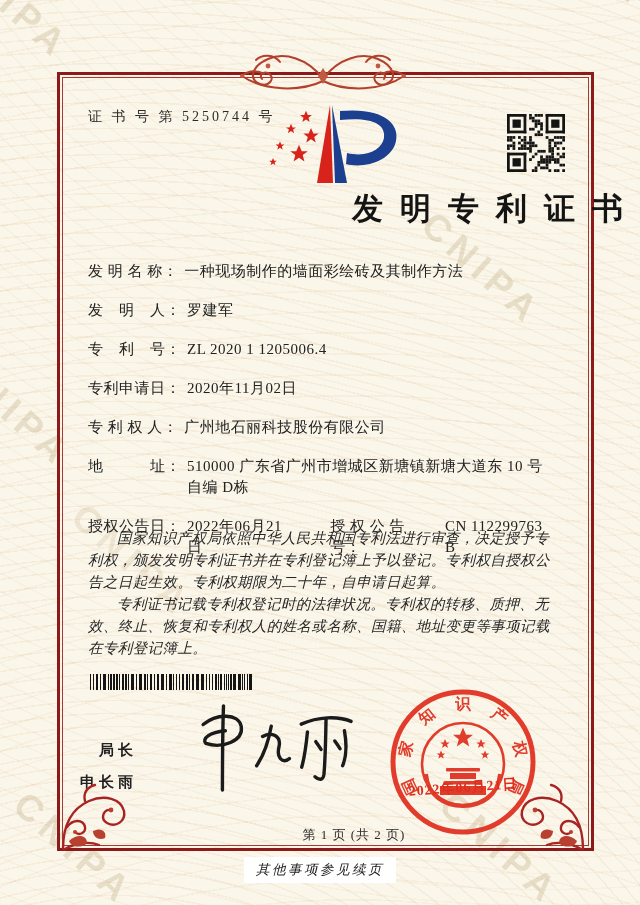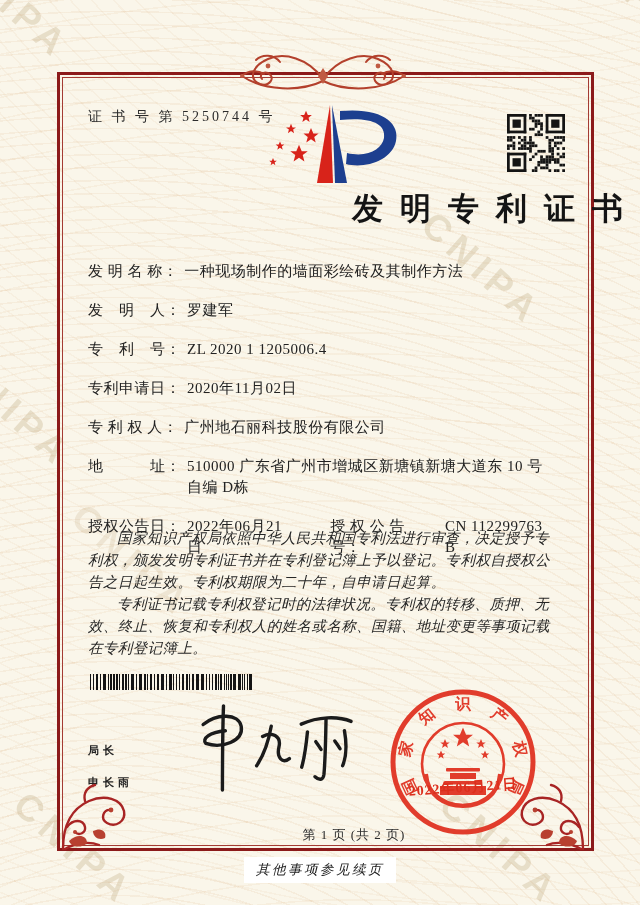--- a/index.html
+++ b/index.html
@@ -76,23 +76,23 @@
   .frow-double{display:flex;margin-bottom:8px;line-height:21px;}
   .pair2{margin-left:34px;display:flex;}
   .paras{
     position:absolute;left:88px;top:527px;width:466px;
     font-size:14.5px;line-height:22px;color:#262626;
     font-style:italic;letter-spacing:0.4px;
   }
   .paras p{margin:0;text-indent:2em;}
   .barcode{position:absolute;left:90px;top:674px;width:166px;height:16px;}
   .signoff{
-    position:absolute;left:88px;top:734px;
+    position:absolute;left:80px;top:734px;
     font-family:"Liberation Sans", sans-serif;
-    font-size:11px;font-weight:600;color:#222;letter-spacing:4px;line-height:32px;
+    font-size:15px;font-weight:600;color:#222;letter-spacing:4px;line-height:32px;text-align:right;
   }
   .signature{position:absolute;left:192px;top:698px;width:170px;height:100px;z-index:4;transform:rotate(-2deg);}
   .seal{position:absolute;left:384px;top:678px;width:158px;height:168px;z-index:5;opacity:0.95;}
   .seal-date{
     position:absolute;left:386px;top:779px;width:154px;z-index:6;
     text-align:center;font-size:14px;font-weight:700;color:#dc2f1d;
     letter-spacing:1px;transform:rotate(-4deg);
   }
   .page-info{
     position:absolute;left:0;top:826px;width:100%;text-align:center;

